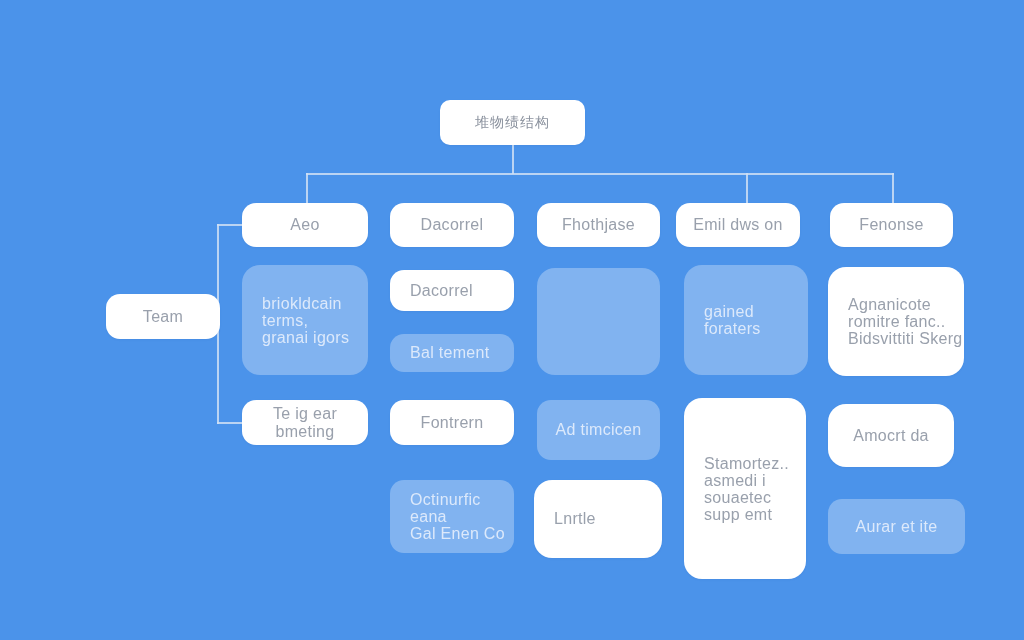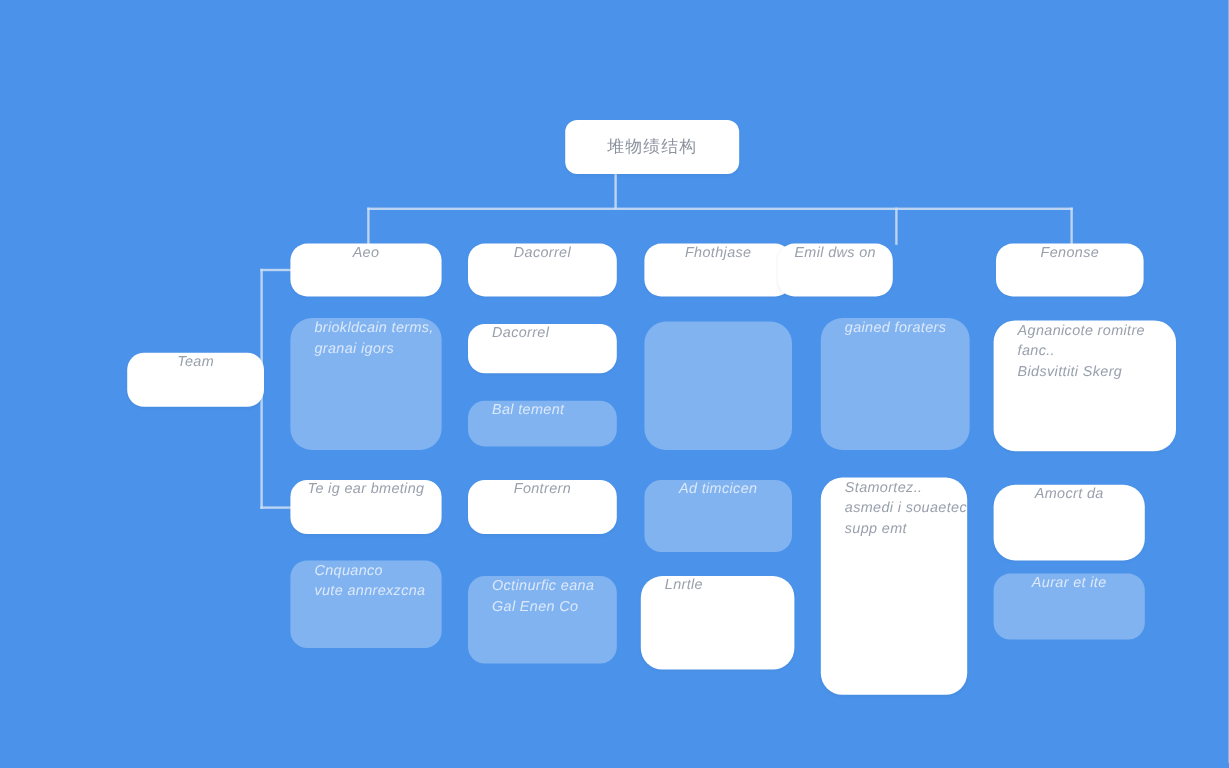--- a/index.html
+++ b/index.html
@@ -11,44 +11,42 @@
     overflow:hidden;
   }
   
   .line{position:absolute;background:#cfdff5;opacity:.85;}
   .line.h{height:2px;}
   .line.v{width:2px;}
   
   .node{
     position:absolute;
     box-sizing:border-box;
-    display:flex;flex-direction:column;justify-content:flex-start;
-    font-size:12px;
+    display:flex;flex-direction:column;justify-content:center;
+    font-size:16px;
     letter-spacing:.3px;
-    font-style:italic;
   }
   .node.white{
     background:#ffffff;
     color:#99a0ac;
     box-shadow:0 1px 2px rgba(40,80,150,.08);
   }
   .node.tint{
     background:rgba(255,255,255,0.30);
     color:#dce9fb;
   }
   .node.center{align-items:center;text-align:center;}
   .node.left{align-items:flex-start;text-align:left;padding-left:20px;padding-right:0;}
   .node .ln{line-height:17px;display:block;}
   .title-node{
     position:absolute;left:440px;top:100px;width:145px;height:45px;
     background:#ffffff;border-radius:10px;
     display:flex;align-items:center;justify-content:center;
     color:#8b929e;font-size:14px;letter-spacing:1px;
     box-shadow:0 1px 2px rgba(40,80,150,.08);
-    margin-left:31px;
   }
   .r14{border-radius:14px;}
   .r18{border-radius:18px;}
   .r22{border-radius:22px;}
 </style>
 </head>
 <body>
 
 <div class="canvas">
 
@@ -72,21 +70,21 @@
 
   <div class="node white center r14" style="left:242px;top:203px;width:126px;height:44px;">
     <span>Aeo</span>
   </div>
   <div class="node white center r14" style="left:390px;top:203px;width:124px;height:44px;">
     <span>Dacorrel</span>
   </div>
   <div class="node white center r14" style="left:537px;top:203px;width:123px;height:44px;">
     <span>Fhothjase</span>
   </div>
-  <div class="node white center r14" style="left:648px;top:203px;width:96px;height:44px;">
+  <div class="node white center r14" style="left:676px;top:203px;width:124px;height:44px;">
     <span>Emil dws on</span>
   </div>
   <div class="node white center r14" style="left:830px;top:203px;width:123px;height:44px;">
     <span>Fenonse</span>
   </div>
 
   <div class="node tint left r18" style="left:242px;top:265px;width:126px;height:110px;">
     <span class="ln">briokldcain terms,</span>
     <span class="ln">granai igors</span>
   </div>
@@ -97,31 +95,27 @@
   <div class="node tint left r14" style="left:390px;top:334px;width:124px;height:38px;">
     <span>Bal tement</span>
   </div>
 
   <div class="node tint r18" style="left:537px;top:268px;width:123px;height:107px;"></div>
 
   <div class="node tint left r18" style="left:684px;top:265px;width:124px;height:110px;">
     <span class="ln">gained foraters</span>
   </div>
 
-  <div class="node white left r18" style="left:828px;top:267px;width:152px;height:109px;">
+  <div class="node white left r18" style="left:828px;top:267px;width:136px;height:109px;">
     <span class="ln">Agnanicote romitre fanc..</span>
     <span class="ln">Bidsvittiti Skerg</span>
   </div>
 
   <div class="node white center r14" style="left:242px;top:400px;width:126px;height:45px;">
     <span>Te ig ear bmeting</span>
-  </div>
-  <div class="node tint left r14" style="left:242px;top:467px;width:126px;height:73px;">
-    <span class="ln">Cnquanco</span>
-    <span class="ln">vute annrexzcna</span>
   </div>
 
   <div class="node white center r14" style="left:390px;top:400px;width:124px;height:45px;">
     <span>Fontrern</span>
   </div>
   <div class="node tint left r14" style="left:390px;top:480px;width:124px;height:73px;">
     <span class="ln">Octinurfic eana</span>
     <span class="ln">Gal Enen Co</span>
   </div>
 
@@ -134,17 +128,17 @@
 
   <div class="node white left r18" style="left:684px;top:398px;width:122px;height:181px;">
     <span class="ln">Stamortez..</span>
     <span class="ln">asmedi i souaetec</span>
     <span class="ln">supp emt</span>
   </div>
 
   <div class="node white center r18" style="left:828px;top:404px;width:126px;height:63px;">
     <span>Amocrt da</span>
   </div>
-  <div class="node tint center r14" style="left:828px;top:478px;width:126px;height:55px;">
+  <div class="node tint center r14" style="left:828px;top:499px;width:137px;height:55px;">
     <span>Aurar et ite</span>
   </div>
 
 </div>
 
 </body></html>

